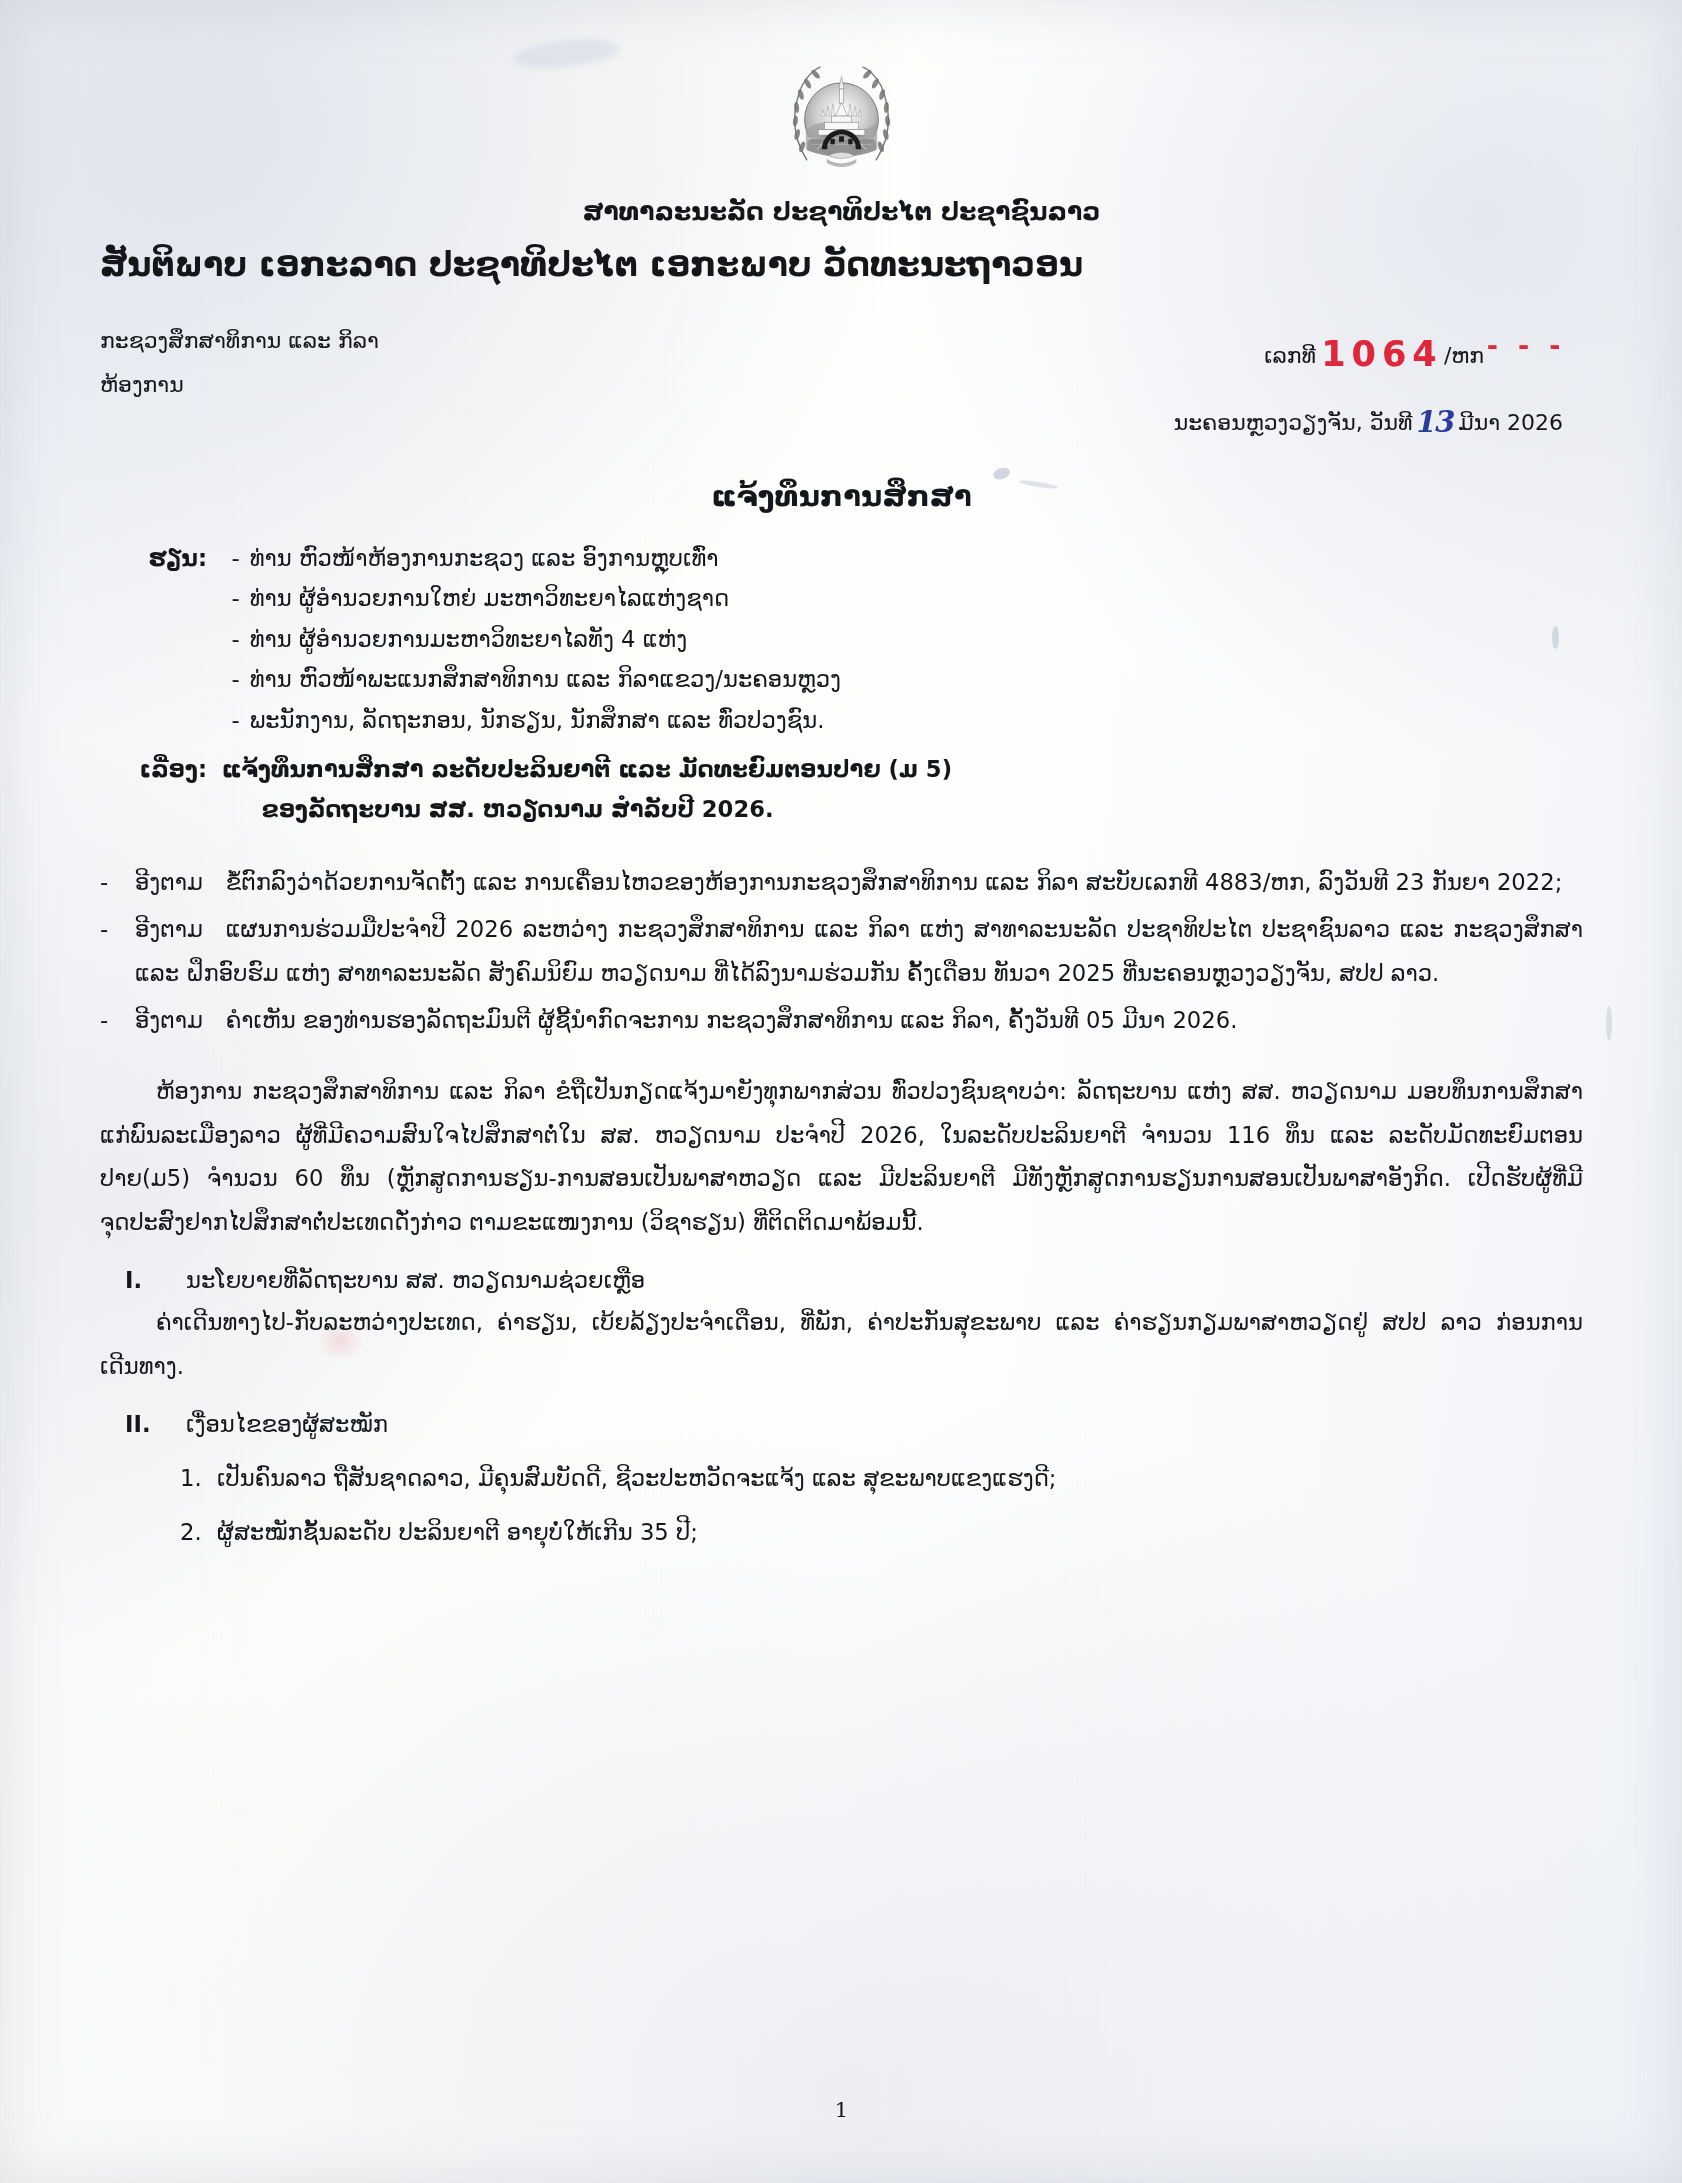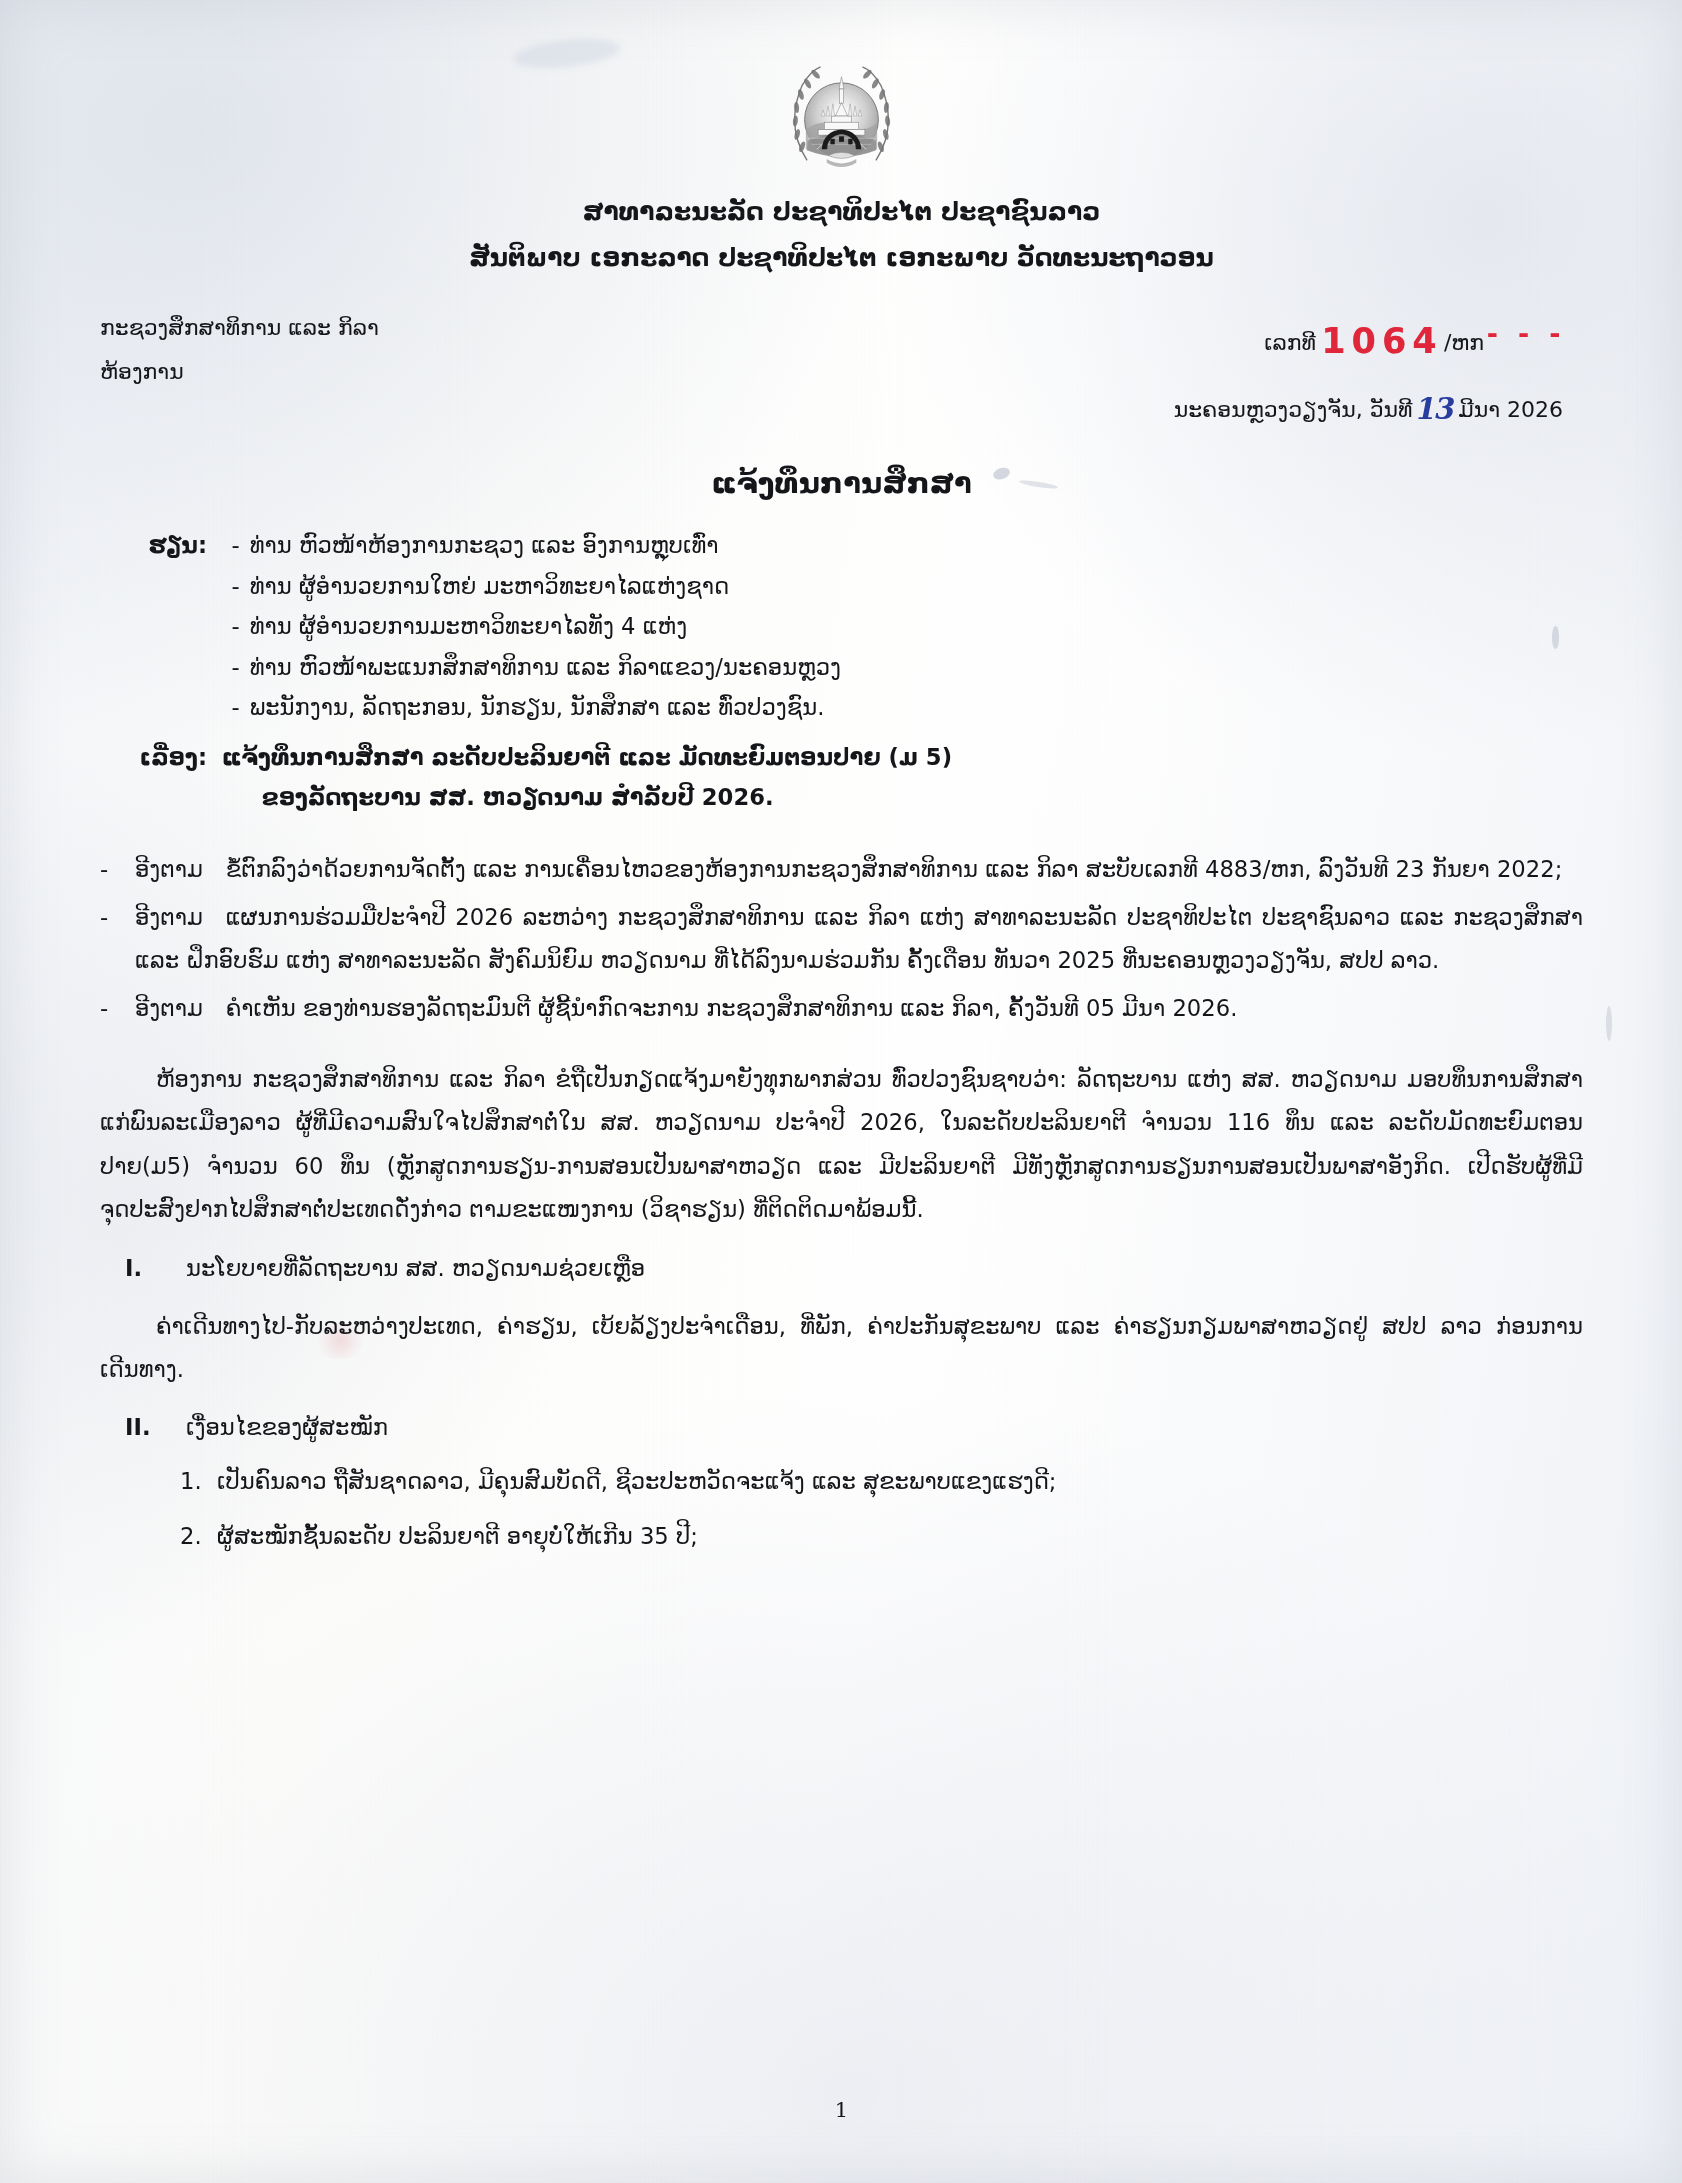--- a/index.html
+++ b/index.html
@@ -68,23 +68,23 @@
   
   .motto {
     text-align: center;
     font-weight: 700;
     font-size: 25px;
     letter-spacing: 0.1px;
     line-height: 1.55;
     margin-top: 9.3px;
   }
   .motto-2 {
-    text-align: center;
-    font-weight: 700;
-    font-size: 25px;
+    text-align: left;
+    font-weight: 700;
+    font-size: 33px;
     line-height: 1.55;
     margin-top: 6.7px;
   }
 
   
   .letterhead {
     display: flex;
     justify-content: space-between;
     margin-top: 29px;
     gap: 40px;
@@ -227,21 +227,21 @@
     width: 61px;
     flex: 0 0 auto;
     font-weight: 700;
     padding-left: 25px;
   }
   .sec-title {
     flex: 1 1 auto;
     font-weight: 400;
   }
   .section-body {
-    margin-top: 24px;
+    margin-top: 8px;
     font-size: 22.7px;
     line-height: 1.92;
     text-align: justify;
     text-justify: inter-word;
     text-indent: 56px;
   }
 
   
   .numlist {
     margin-top: 20px;

